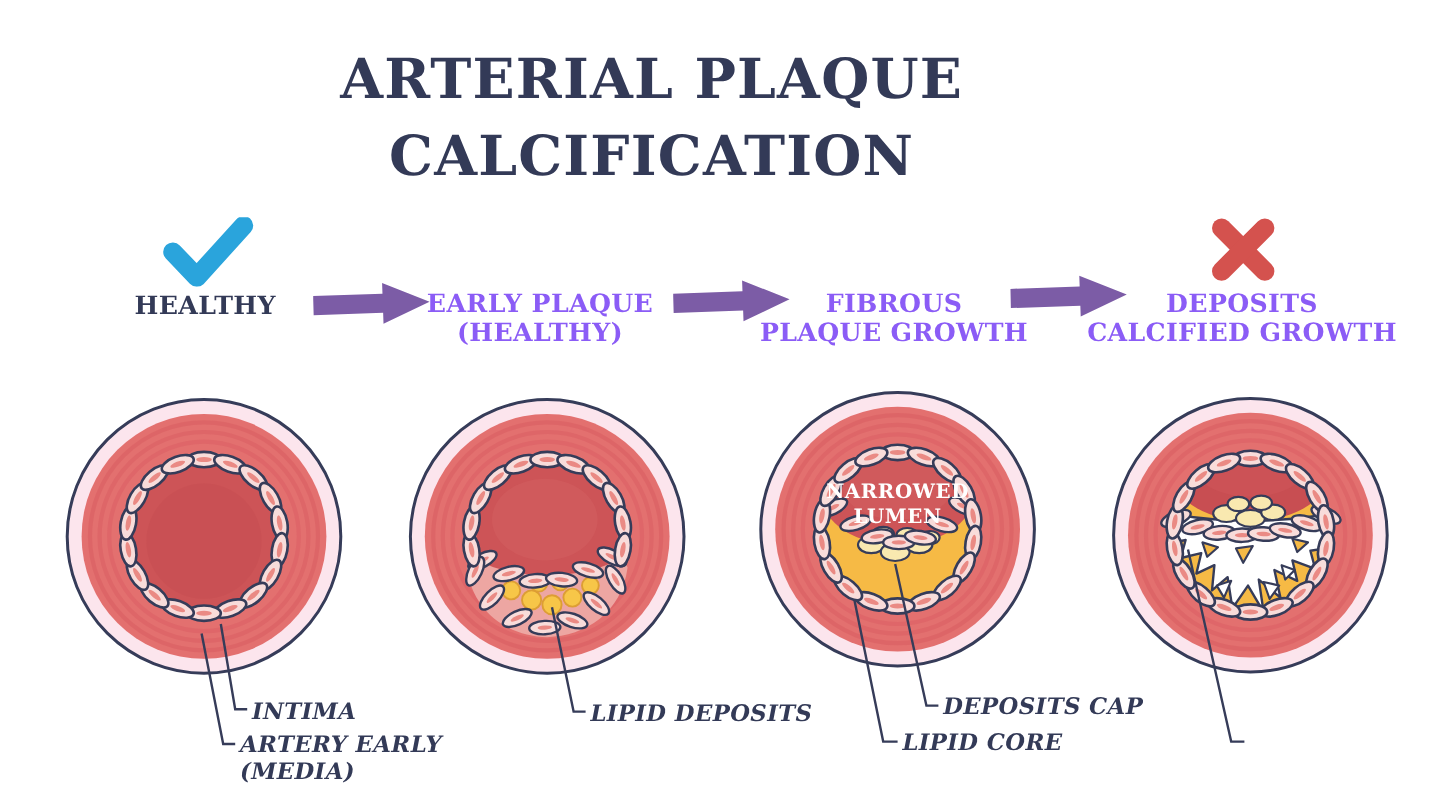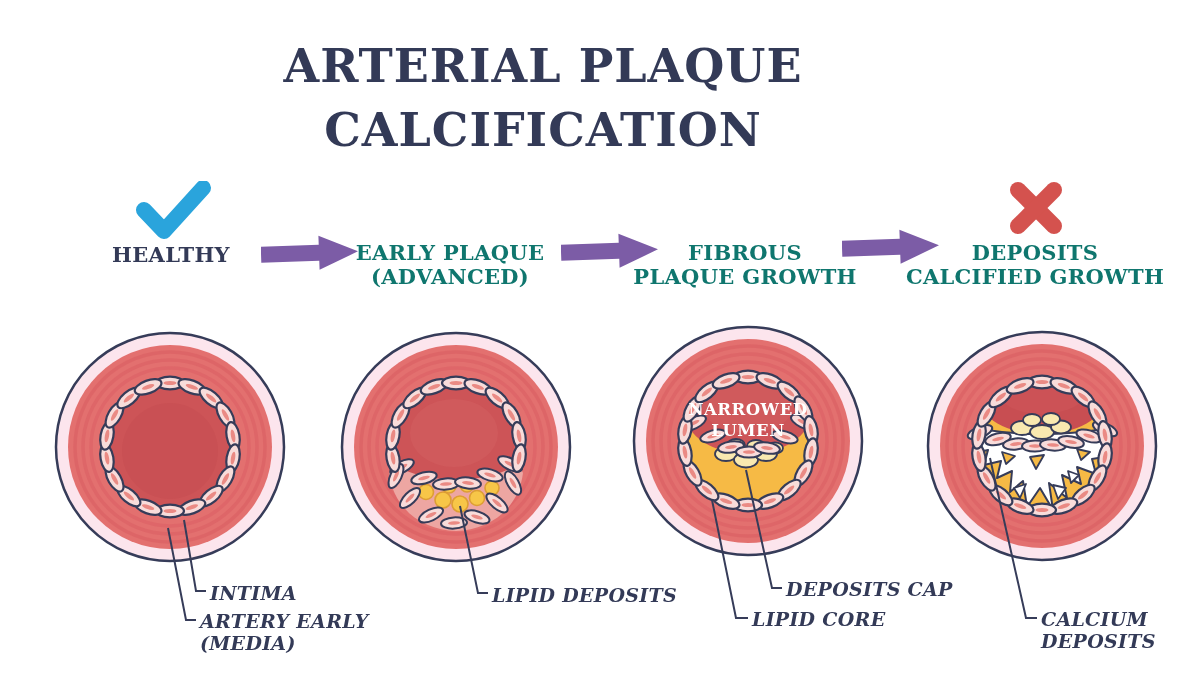--- a/index.html
+++ b/index.html
@@ -10,21 +10,21 @@
   .abs{position:absolute;}
   #title{
     left:143px;top:34px;width:800px;text-align:center;
     font-size:46px;font-weight:700;line-height:64px;letter-spacing:1px;
     color:#333a57;
   }
   .stage-label{
     text-align:center;font-weight:700;font-size:21px;line-height:24px;letter-spacing:.3px;
   }
   .stage-navy{color:#333a57;}
-  .stage-red{color:#0f766e;}
+  .stage-red{color:#8b5cf6;}
   .part-label{
     font-weight:700;font-size:19px;line-height:22px;letter-spacing:.3px;color:#333a57;
     white-space:nowrap;
     font-style:italic;
   }
   svg{display:block;}
   .lumen-text{
     font-family:"DejaVu Serif", serif;font-weight:700;font-size:16.5px;
     fill:#ffffff;letter-spacing:.5px;text-anchor:middle;
   }
@@ -60,21 +60,21 @@
     <line x1="11" y1="10" x2="47" y2="46" stroke="#d4524e" stroke-width="16" stroke-linecap="round"></line>
     <line x1="47" y1="10" x2="11" y2="46" stroke="#d4524e" stroke-width="16" stroke-linecap="round"></line>
   </svg>
 
   <div class="abs stage-label stage-navy" style="left:71px;top:243px;width:200px">
     <div>HEALTHY</div>
   </div>
 
   <div class="abs stage-label stage-red" style="left:330px;top:241px;width:240px">
     <div>EARLY PLAQUE</div>
-    <div>(ADVANCED)</div>
+    <div>(HEALTHY)</div>
   </div>
 
   <div class="abs stage-label stage-red" style="left:625px;top:241px;width:240px">
     <div>FIBROUS</div>
     <div>PLAQUE GROWTH</div>
   </div>
 
   <div class="abs stage-label stage-red" style="left:905px;top:241px;width:260px">
     <div>DEPOSITS</div>
     <div>CALCIFIED GROWTH</div>
@@ -306,18 +306,14 @@
     <div>ARTERY EARLY</div>
     <div>(MEDIA)</div>
   </div>
 
   <div class="abs part-label" style="left:492px;top:584px">LIPID DEPOSITS</div>
 
   <div class="abs part-label" style="left:786px;top:578px">DEPOSITS CAP</div>
 
   <div class="abs part-label" style="left:752px;top:608px">LIPID CORE</div>
 
-  <div class="abs part-label" style="left:1041px;top:608px">
-    <div>CALCIUM</div>
-    <div>DEPOSITS</div>
-  </div>
 
 </div>
 
 </body></html>

